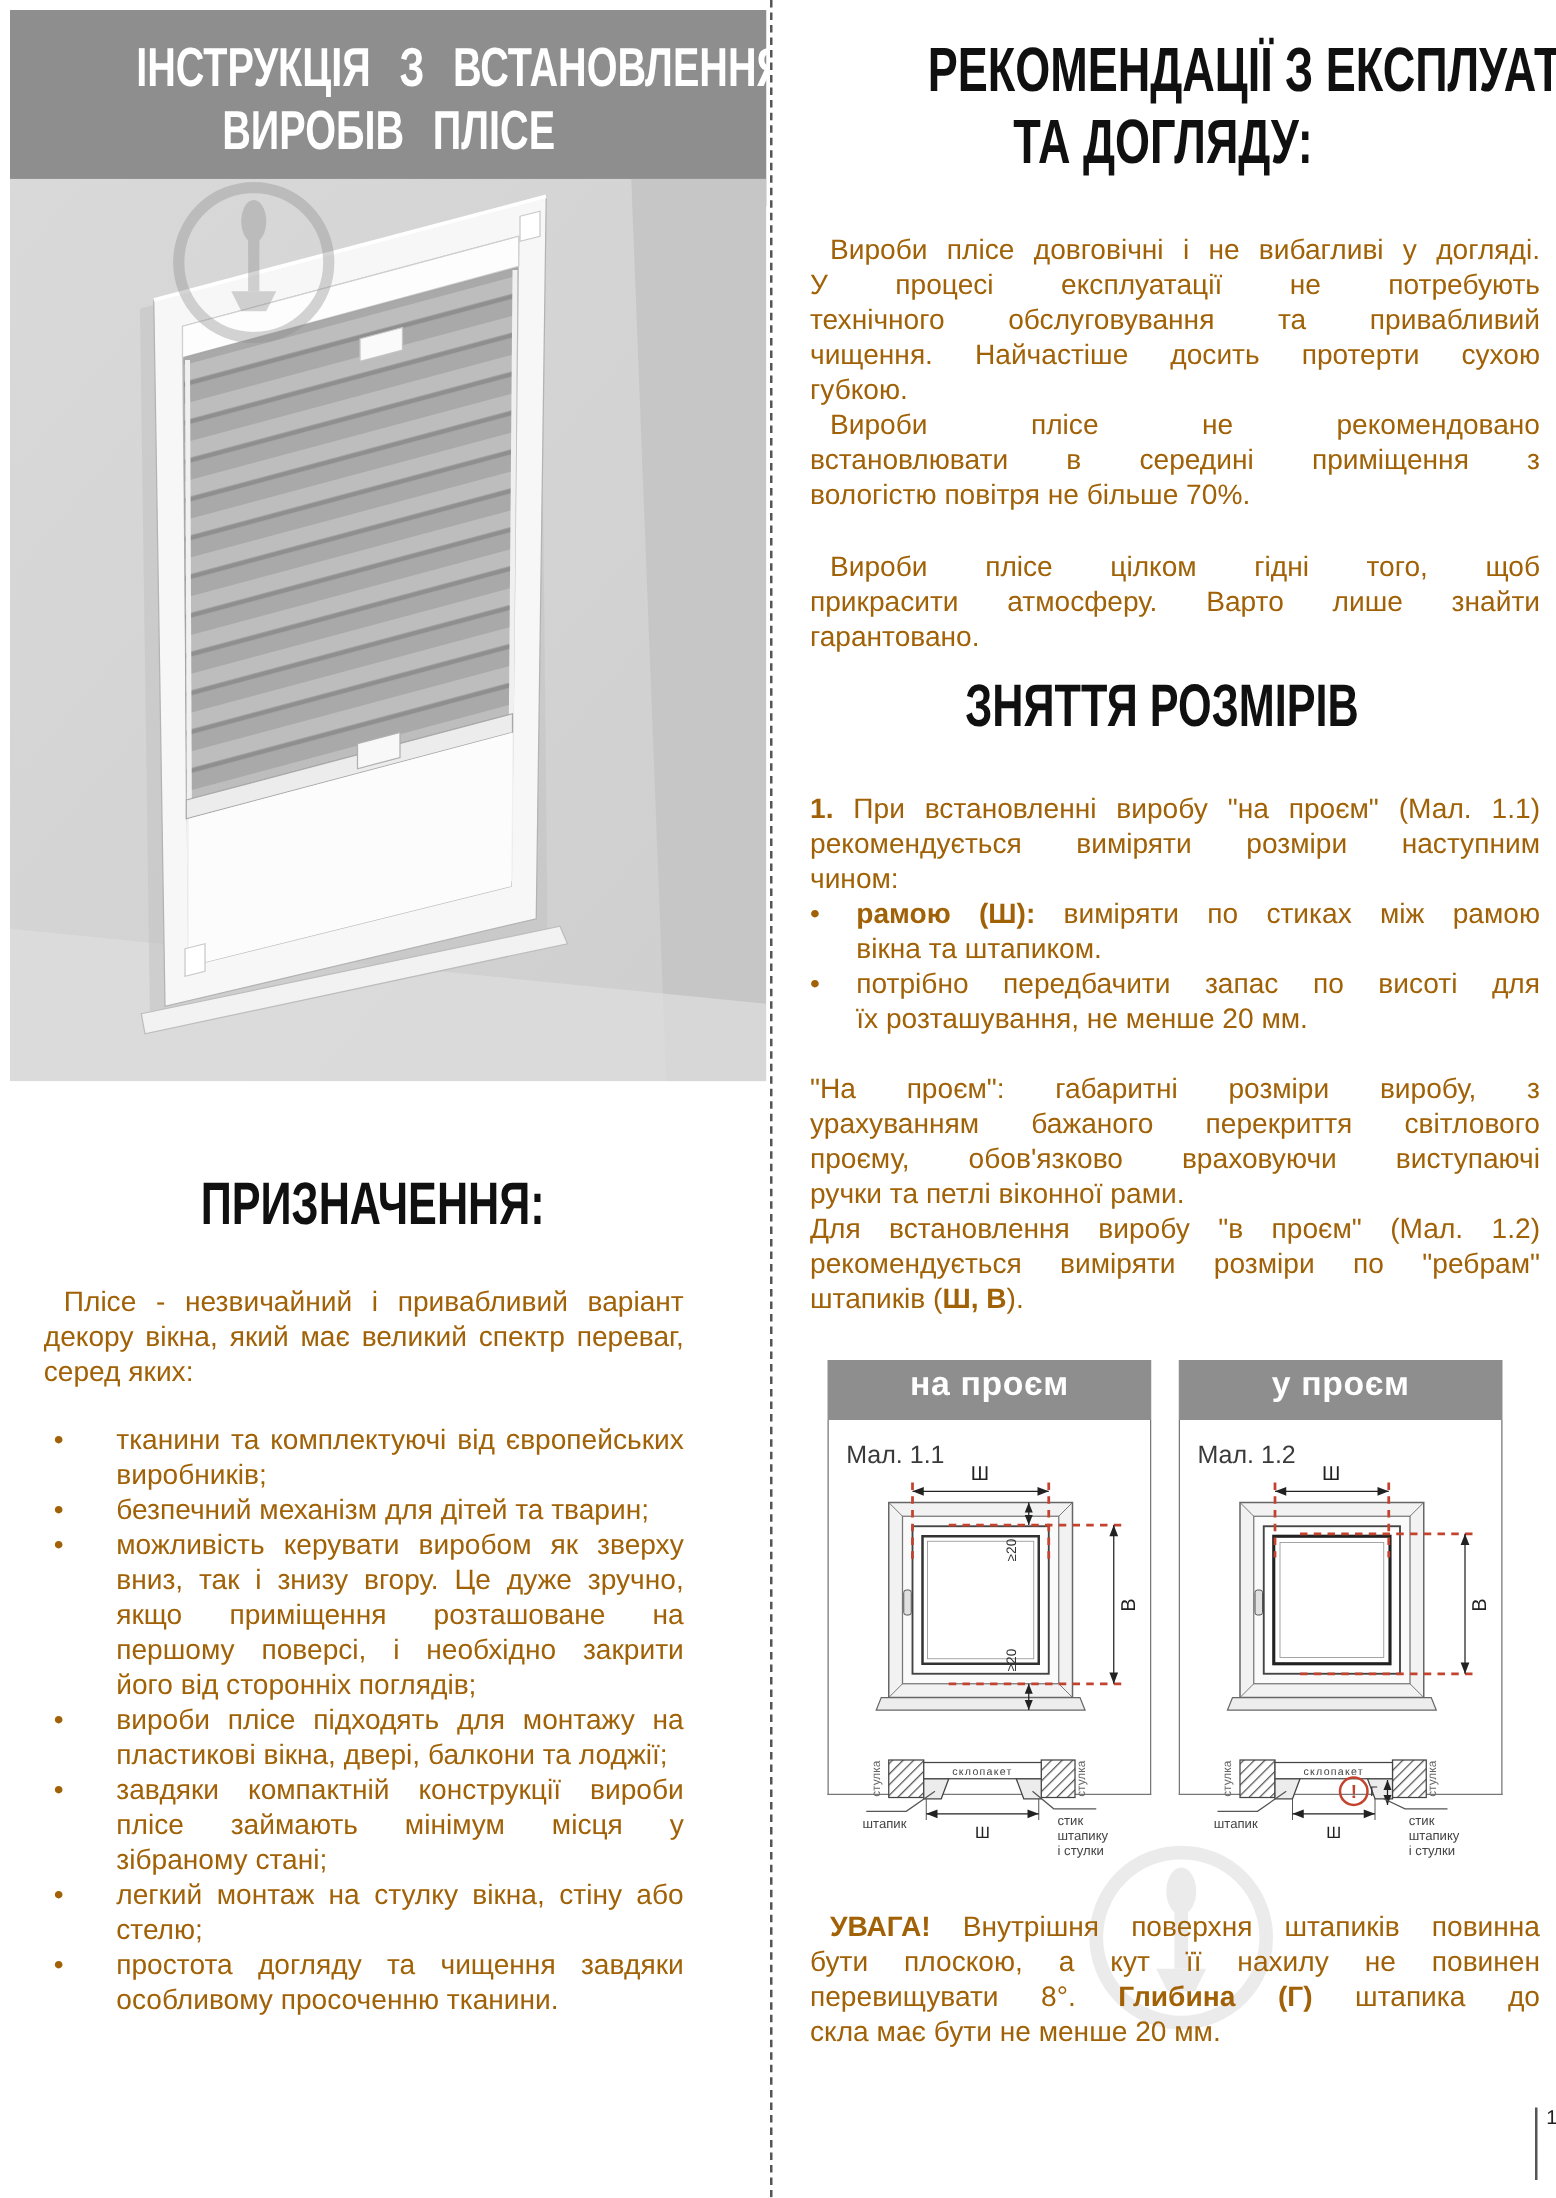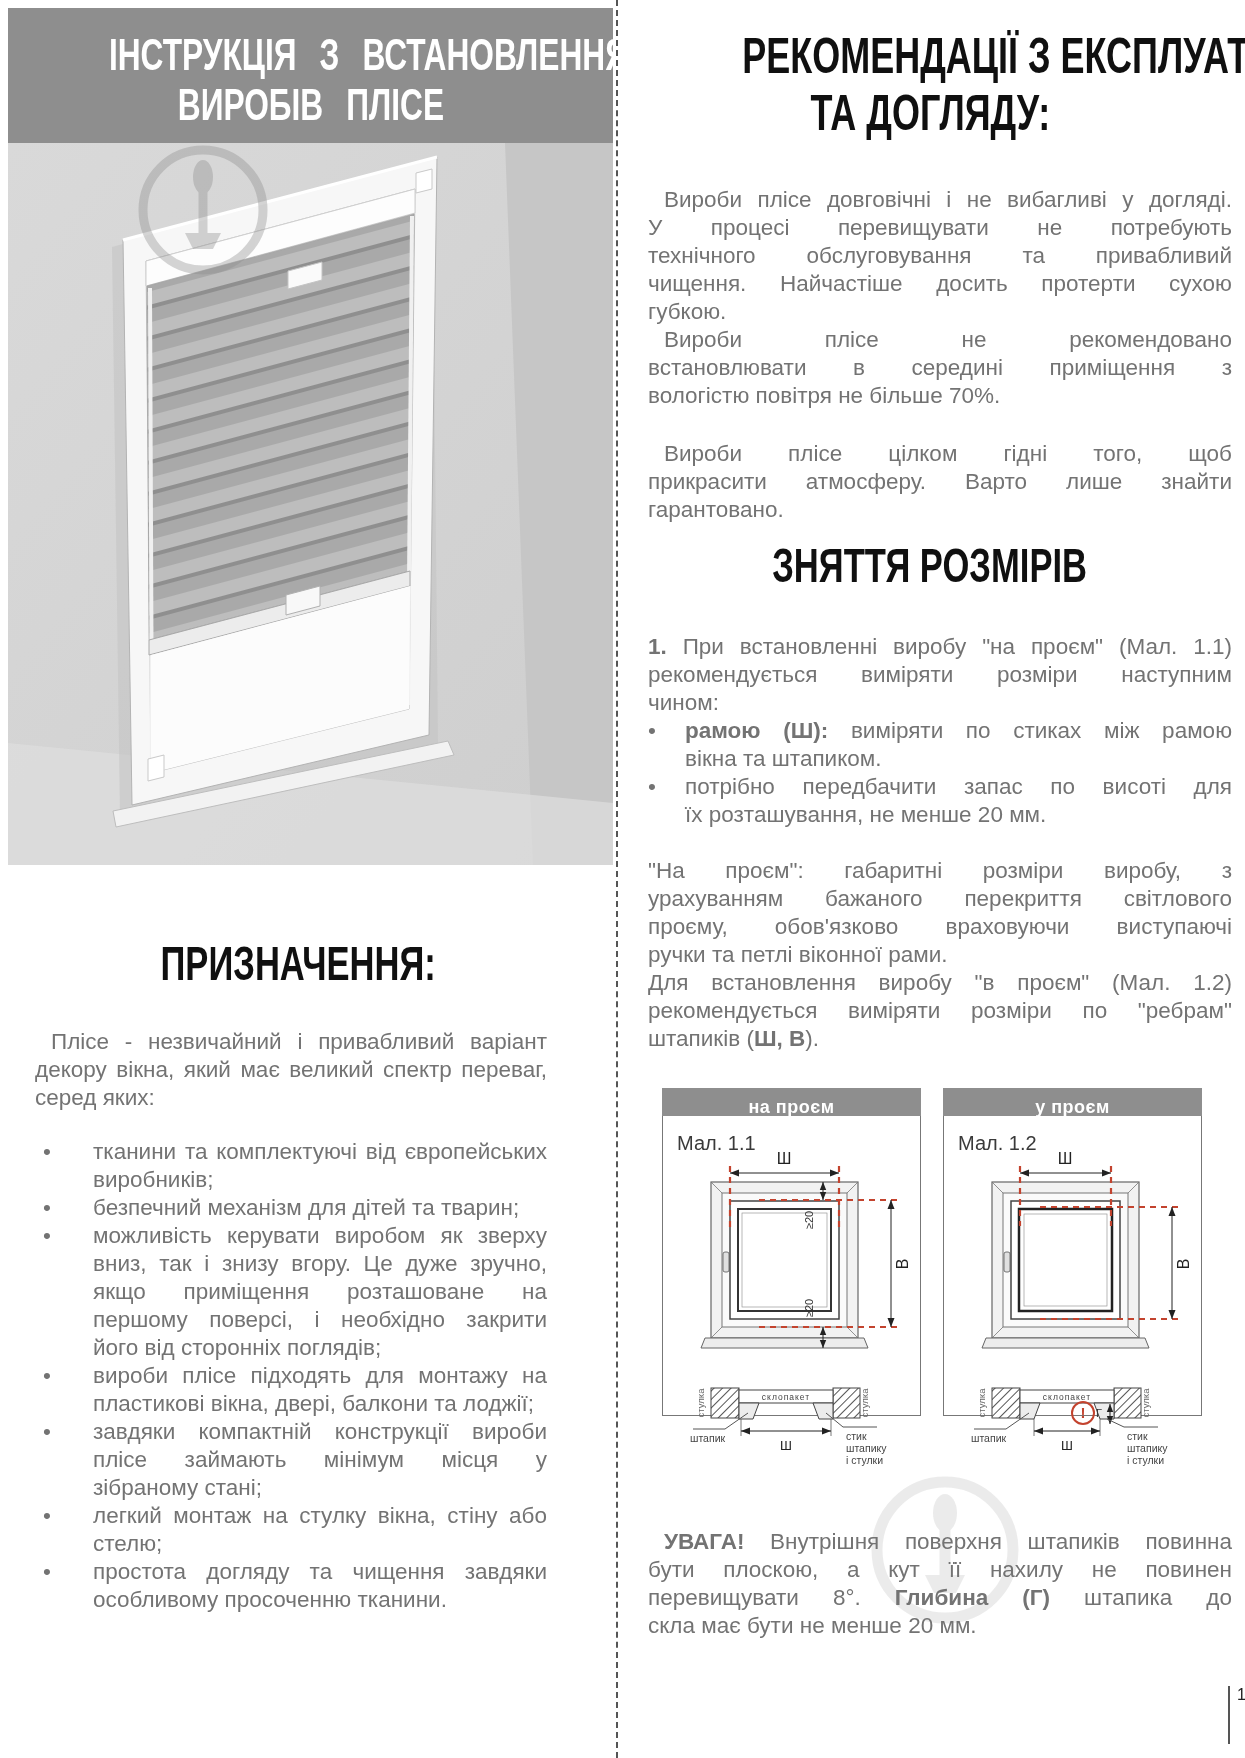--- a/index.html
+++ b/index.html
@@ -17,21 +17,21 @@
 
   
   .l-header{position:absolute;left:8px;top:8px;width:605px;height:157px;
             background:#8e8e8e;text-align:center;padding-top:22px;box-sizing:border-box;}
   .l-header .cond{color:#ffffff;font-size:44px;line-height:50px;word-spacing:.45em;}
   .photo-wrap{position:absolute;left:8px;top:143px;width:605px;height:722px;}
 
   .purpose-title{position:absolute;left:8px;top:936px;width:580px;}
   .purpose-title .cond{font-size:48px;}
 
-  .body-txt{font-size:22.5px;line-height:28px;color:#737373;}
+  .body-txt{font-size:22.5px;line-height:28px;color:#a16207;}
   .jl{text-align:justify;text-align-last:justify;}
   .jl-last{text-align-last:left;}
   .ind .jl:first-child{text-indent:16px;}
   .b{font-weight:bold;}
 
   .l-intro{position:absolute;left:35px;top:1028px;width:512px;}
   .l-bullets{position:absolute;left:35px;top:1138px;width:512px;margin:0;padding:0;list-style:none;}
   .l-bullets li{position:relative;padding-left:58px;margin:0;}
   .l-bullets .dot{position:absolute;left:8px;top:0;}
 
@@ -43,22 +43,22 @@
   .r-h2 .cond{font-size:48px;}
 
   .r-bullets{margin:0;padding:0;list-style:none;}
   .r-bullets li{position:relative;padding-left:37px;margin:0;}
   .r-bullets .dot{position:absolute;left:0;top:0;}
 
   
   .panel{position:absolute;top:1088px;width:259px;z-index:2;}
   .panel-1{left:662px;}
   .panel-2{left:943px;}
-  .panel-head{height:28px;background:#8e8e8e;color:#fff;font-weight:bold;
-              font-size:18px;line-height:38px;text-align:center;letter-spacing:.5px;}
+  .panel-head{height:48px;background:#8e8e8e;color:#fff;font-weight:bold;
+              font-size:27px;line-height:38px;text-align:center;letter-spacing:.5px;}
   .panel-body{height:300px;border:1px solid #777;border-top:none;box-sizing:border-box;
               background:transparent;}
   svg text{font-family:"Liberation Sans",sans-serif;}
 
   .attention{z-index:2;}
 
   
   .wm-bottom{position:absolute;left:845px;top:1445px;z-index:1;}
 
   
@@ -194,21 +194,21 @@
 
   <div class="divider"></div>
 
   <div class="r-title hC">
     <span class="cond">РЕКОМЕНДАЦІЇ З ЕКСПЛУАТАЦІЇ</span><br>
     <span class="cond">ТА ДОГЛЯДУ:</span>
   </div>
 
   <div class="r-block body-txt ind" style="top:186px;">
       <div class="jl">Вироби плісе довговічні і не вибагливі у догляді.</div>
-      <div class="jl">У процесі перевищувати не потребують</div>
+      <div class="jl">У процесі експлуатації не потребують</div>
       <div class="jl">технічного обслуговування та привабливий</div>
       <div class="jl">чищення. Найчастіше досить протерти сухою</div>
       <div class="jl jl-last">губкою.</div>
     </div>
   <div class="r-block body-txt ind" style="top:326px;">
       <div class="jl">Вироби плісе не рекомендовано</div>
       <div class="jl">встановлювати в середині приміщення з</div>
       <div class="jl jl-last">вологістю повітря не більше 70%.</div>
     </div>
   <div class="r-block body-txt ind" style="top:440px;">

